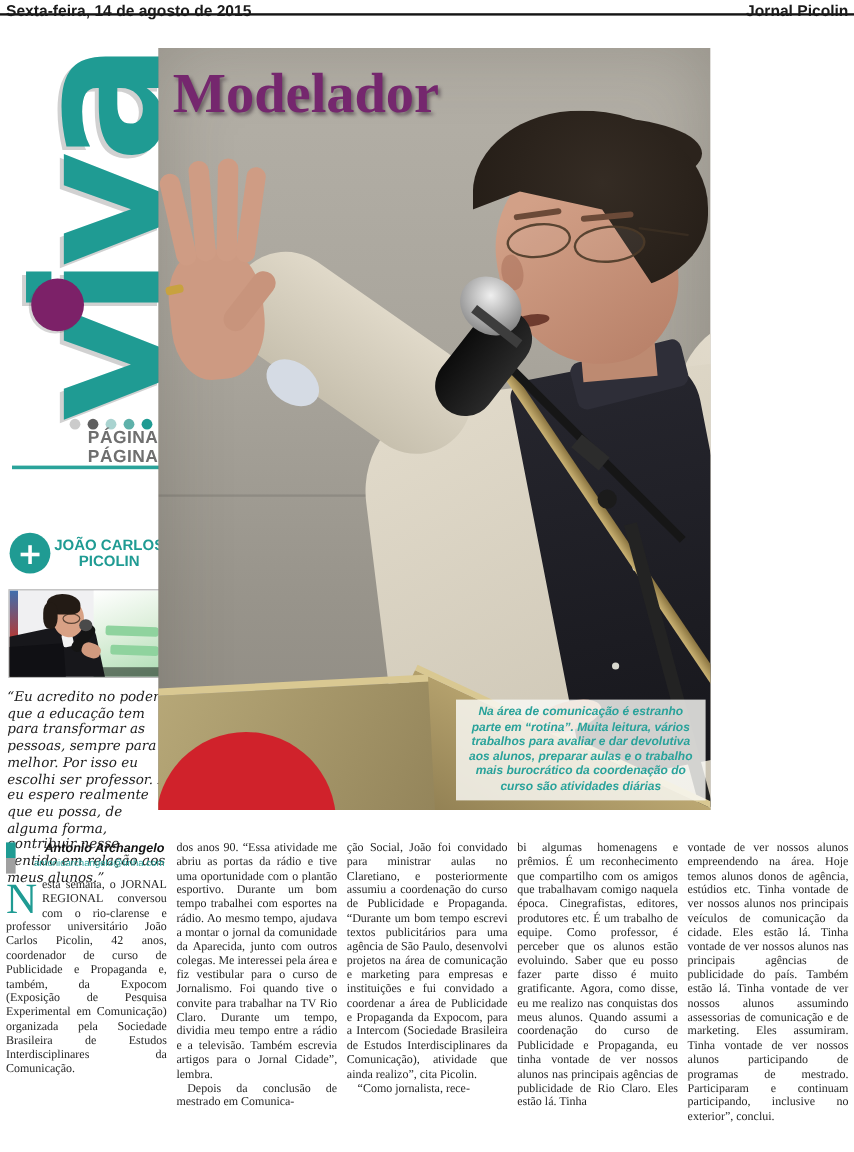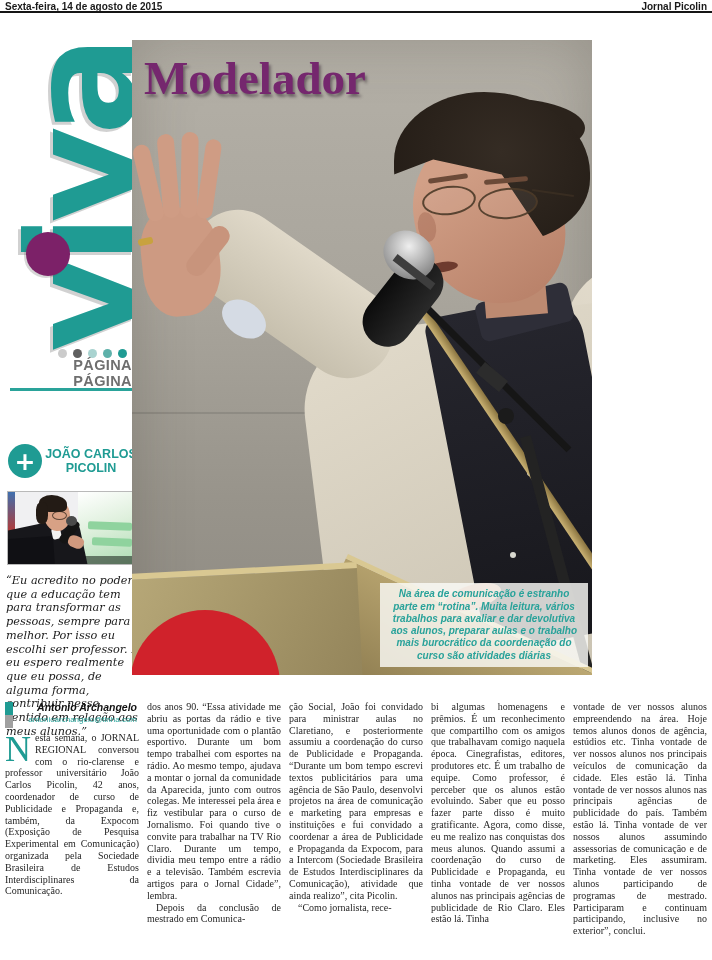--- a/index.html
+++ b/index.html
@@ -2,21 +2,21 @@
 <html lang="pt"><head>
 <meta charset="utf-8">
 <style>
   html,body{margin:0;padding:0;background:#fff;}
   #page{position:relative;width:712px;height:960px;background:#fff;overflow:hidden;
         font-family:"Liberation Serif",serif;color:#2e2e2e;}
 
   
   #header{position:absolute;left:0;top:0;width:712px;height:13px;border-bottom:2px solid #151515;
           display:flex;justify-content:space-between;align-items:flex-start;
-          font-family:"Liberation Sans",sans-serif;font-size:10px;font-weight:bold;color:#1a1a1a;
+          font-family:"Liberation Sans",sans-serif;font-size:13px;font-weight:bold;color:#1a1a1a;
           padding:1px 5px 4px 5px;box-sizing:border-box;}
 
   
   #logo-wrap{position:absolute;left:18px;top:40px;width:125px;height:320px;}
   #logo-inner{position:absolute;left:0;top:312px;width:320px;height:130px;
               transform-origin:top left;transform:rotate(-90deg);
               font-family:"DejaVu Sans",sans-serif;font-weight:bold;font-size:148px;line-height:130px;
               letter-spacing:-9px;color:#1f9b93;text-shadow:-3px -3px 0 rgba(90,90,90,.28);}
   #logo-dot{position:absolute;left:76px;top:8px;width:44px;height:44px;border-radius:50%;
             background:#7c2168;box-shadow:-2px -2px 0 rgba(90,90,90,.25);}

